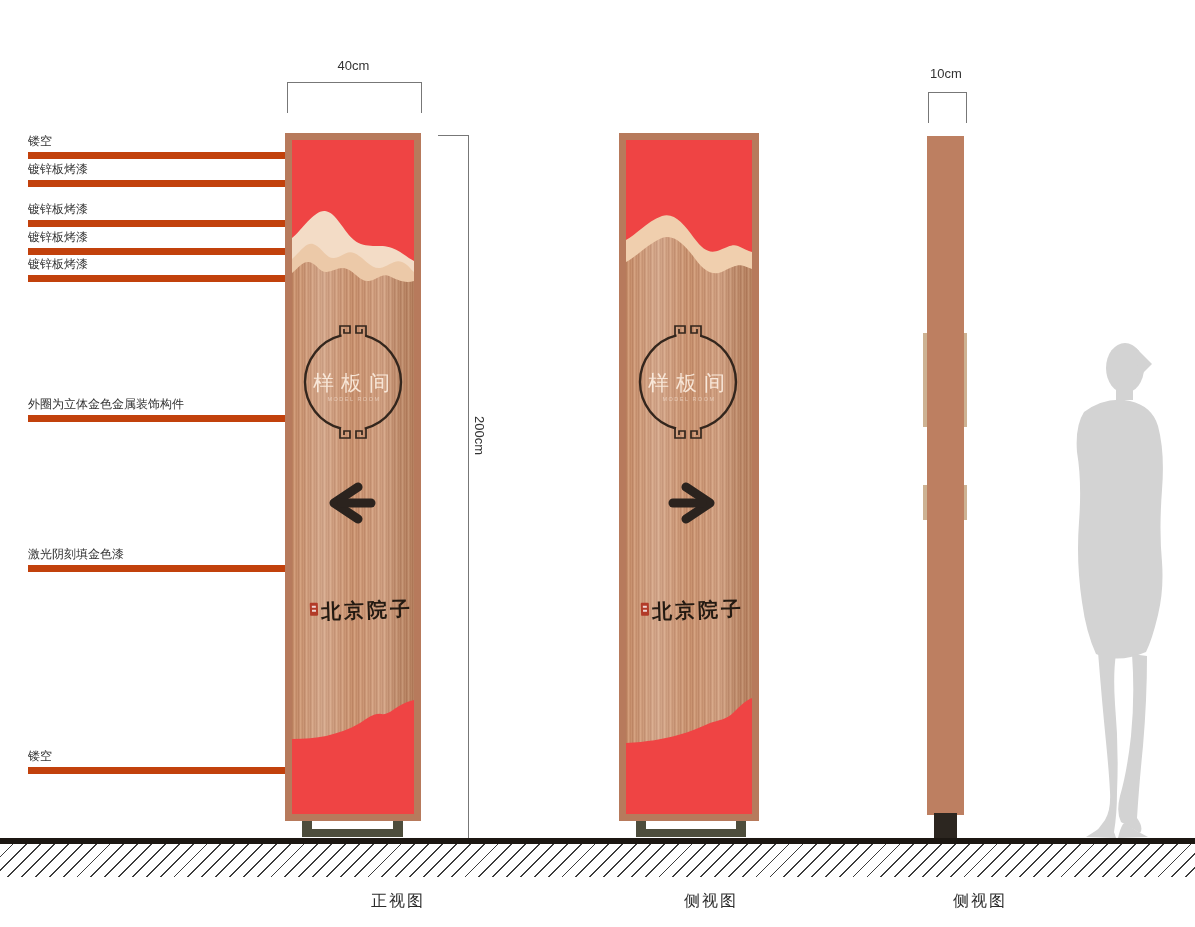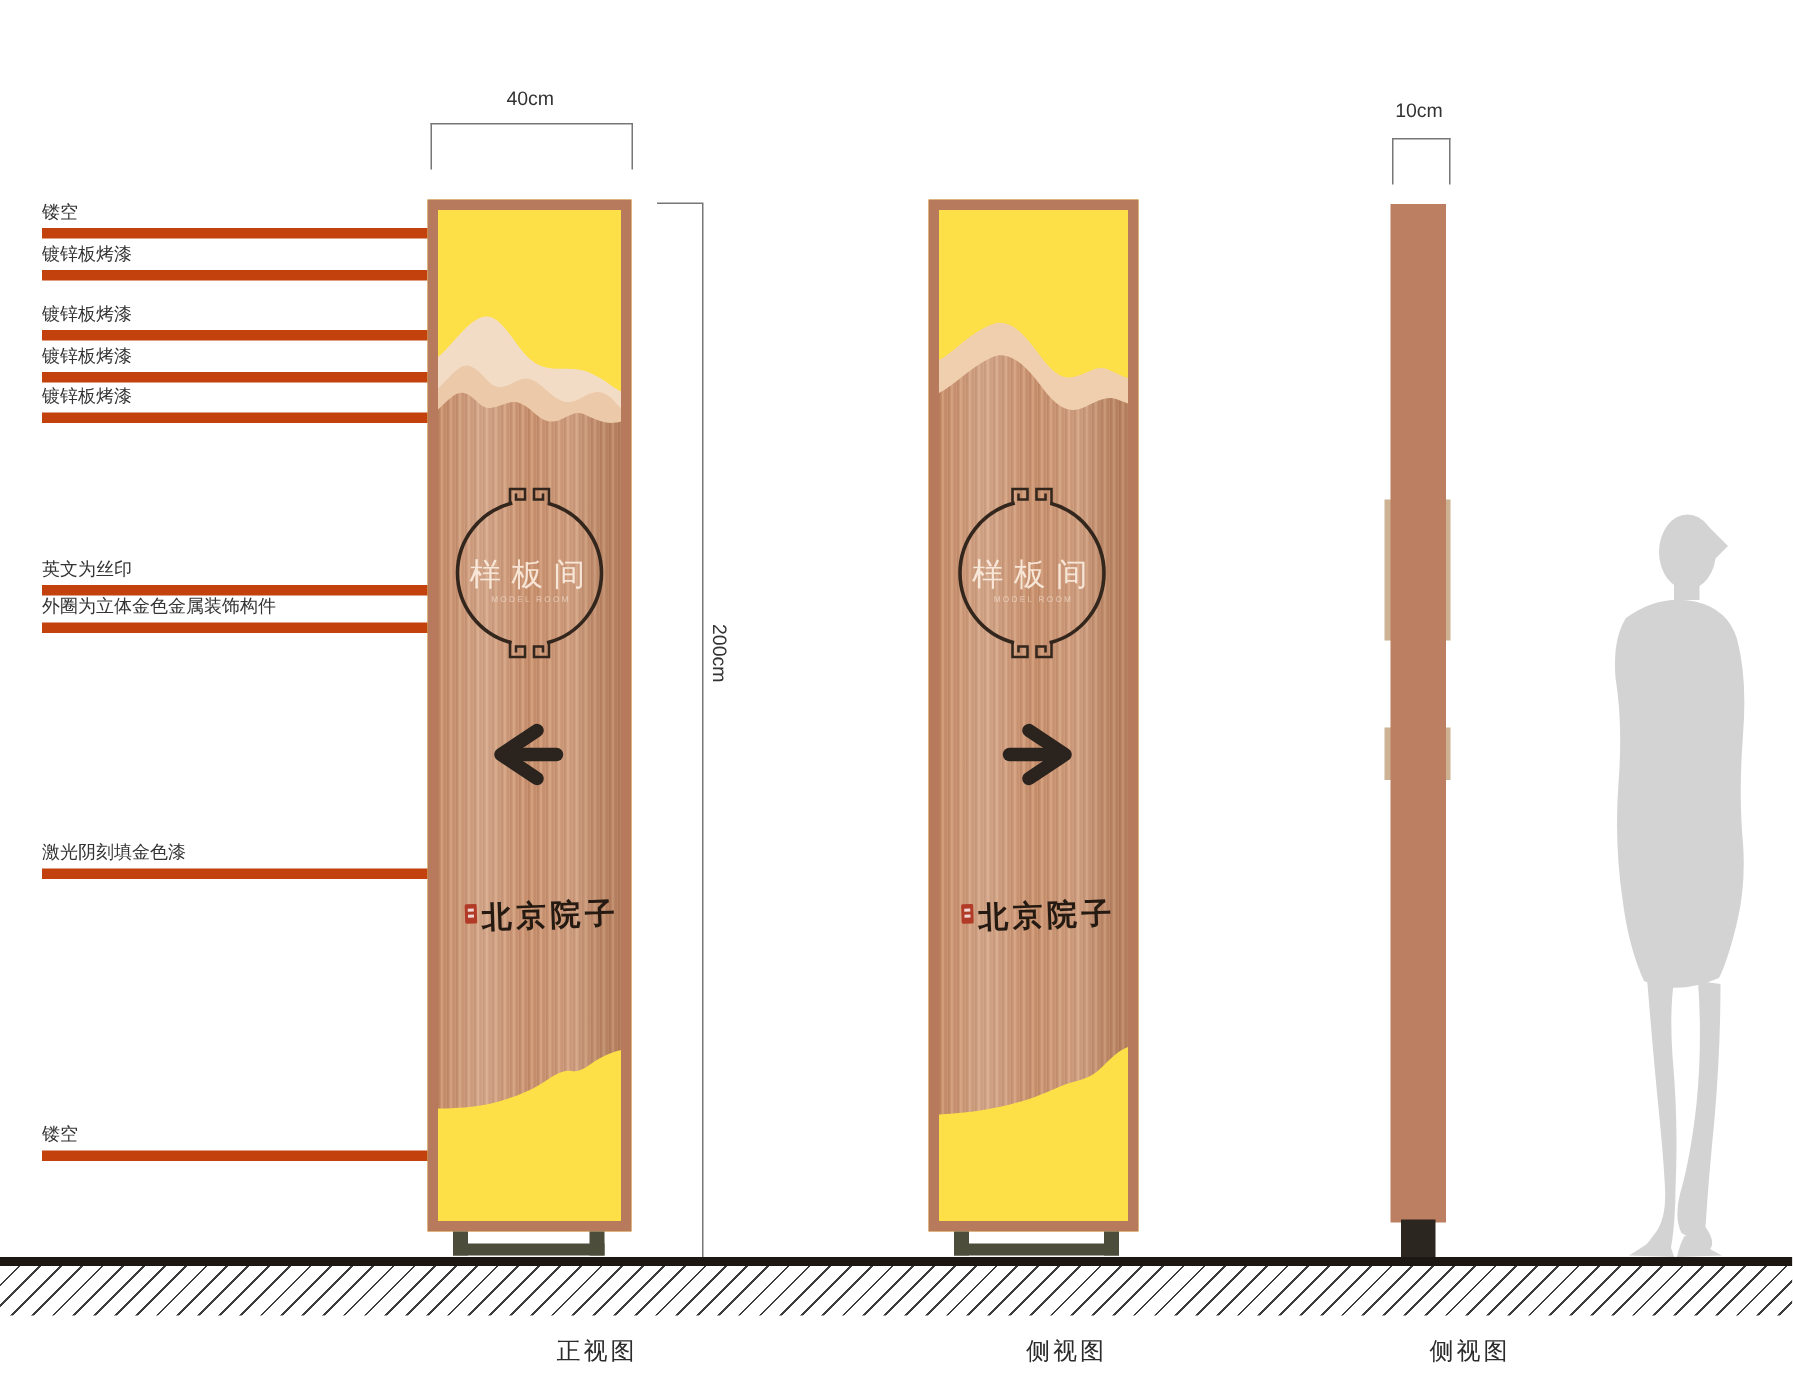--- a/index.html
+++ b/index.html
@@ -5,44 +5,43 @@
   html,body{margin:0;padding:0;background:#fff;}
   .canvas{position:relative;width:1195px;height:927px;background:#fff;overflow:hidden;
           font-family:"Liberation Sans",sans-serif;color:#333;}
   .anno{position:absolute;height:18px;border-bottom:7px solid #c2410c;
         font-size:12px;line-height:14px;color:#333;white-space:nowrap;}
   .dim-text{position:absolute;font-size:13px;color:#333;text-align:center;}
   .bracket-down{position:absolute;border-top:1px solid #777;border-left:1px solid #777;border-right:1px solid #777;}
   .vline{position:absolute;width:1px;background:#777;}
   .hline{position:absolute;height:1px;background:#777;}
   .vtext{position:absolute;font-size:13px;color:#333;writing-mode:vertical-rl;}
-  .post-frame{position:absolute;box-sizing:border-box;border:7px solid #b77a5c;background:#fde047;}
+  .post-frame{position:absolute;box-sizing:border-box;border:7px solid #b77a5c;background:#ef4444;}
   .post-art{position:absolute;left:0;top:0;display:block;}
   .foot{position:absolute;background:#4d4d3c;}
   .ground-line{position:absolute;left:0;top:838px;width:1195px;height:6px;background:#1c1712;}
   .ground-hatch{position:absolute;left:0;top:844px;width:1195px;height:33px;
     background:repeating-linear-gradient(135deg,#ffffff 0px,#ffffff 8.5px,#3c3c3c 8.5px,#3c3c3c 9.8px);}
   .view-label{position:absolute;width:120px;font-size:16px;letter-spacing:2px;text-align:right;color:#2b2b2b;}
   .side-bar{position:absolute;background:#bd7f61;}
   .side-tab{position:absolute;background:#cdb293;}
   .side-base{position:absolute;background:#2c2620;}
 </style>
 </head>
 <body>
 
 <div class="canvas">
 
   <div class="anno" style="left:28px;top:134px;width:279px;"><span>镂空</span></div>
   <div class="anno" style="left:28px;top:162px;width:257px;"><span>镀锌板烤漆</span></div>
   <div class="anno" style="left:28px;top:202px;width:290px;"><span>镀锌板烤漆</span></div>
   <div class="anno" style="left:28px;top:230px;width:265px;"><span>镀锌板烤漆</span></div>
   <div class="anno" style="left:28px;top:257px;width:265px;"><span>镀锌板烤漆</span></div>
-  <div class="anno" style="left:28px;top:372px;width:305px;"><span>英文为丝印</span></div>
   <div class="anno" style="left:28px;top:397px;width:287px;"><span>外圈为立体金色金属装饰构件</span></div>
-  <div class="anno" style="left:28px;top:561px;width:321px;"><span>激光阴刻填金色漆</span></div>
+  <div class="anno" style="left:28px;top:547px;width:321px;"><span>激光阴刻填金色漆</span></div>
   <div class="anno" style="left:28px;top:749px;width:272px;"><span>镂空</span></div>
 
   <div class="dim-text" style="left:287px;top:58px;width:133px;">40cm</div>
   <div class="bracket-down" style="left:287px;top:82px;width:133px;height:30px;"></div>
 
   <div class="dim-text" style="left:916px;top:66px;width:60px;">10cm</div>
   <div class="bracket-down" style="left:928px;top:92px;width:37px;height:30px;"></div>
 
   <div class="hline" style="left:438px;top:135px;width:30px;"></div>
   <div class="vline" style="left:468px;top:135px;height:704px;"></div>

